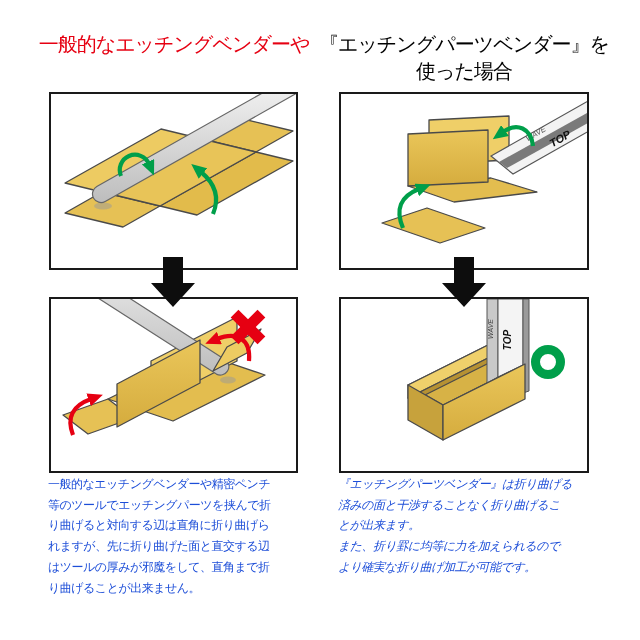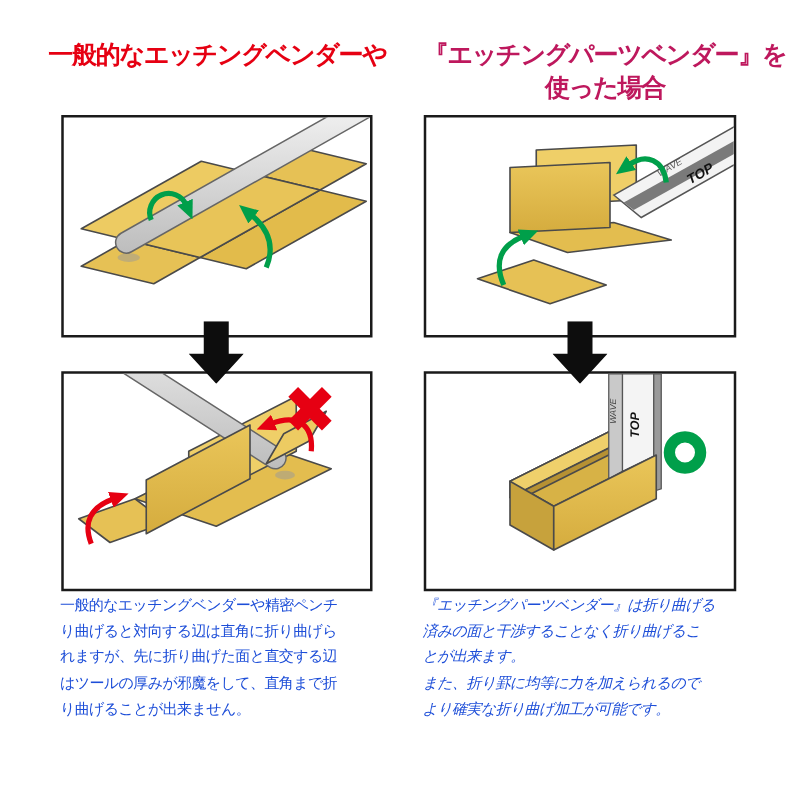--- a/index.html
+++ b/index.html
@@ -1,21 +1,21 @@
 <!DOCTYPE html>
 <html><head>
 <meta charset="utf-8">
 <style>
   html,body{margin:0;padding:0;background:#fff;}
   .canvas{position:relative;width:640px;height:640px;background:#fff;overflow:hidden;
           font-family:"Liberation Sans","DejaVu Sans",sans-serif;}
-  .title{position:absolute;top:31px;width:296px;text-align:center;font-weight:bold;
+  .title{position:absolute;top:31px;width:296px;text-align:center;font-weight:normal;
          font-size:20px;line-height:27px;letter-spacing:-1px;white-space:nowrap;}
   .title-left{left:26px;color:#E60012;}
-  .title-right{left:316px;color:#be185d;margin-left:20px;}
+  .title-right{left:316px;color:#000000;}
   .panel{position:absolute;border:2px solid #1a1a1a;background:#fff;box-sizing:border-box;}
   .p1{left:49px;top:92px;width:249px;height:178px;}
   .p2{left:49px;top:297px;width:249px;height:176px;}
   .p3{left:339px;top:92px;width:250px;height:178px;}
   .p4{left:339px;top:297px;width:250px;height:176px;}
   .panel svg{display:block;width:100%;height:100%;}
   .down-arrow{position:absolute;top:257px;width:44px;height:50px;}
   .da-left{left:151px;} .da-right{left:442px;}
   .caption{position:absolute;top:474px;width:266px;color:#1d4ed8;font-size:12px;
            line-height:20.7px;letter-spacing:-0.5px;}
@@ -133,20 +133,21 @@
 
   <svg class="down-arrow da-left" viewBox="0 0 44 50">
     <polygon points="12,0 32,0 32,26 44,26 22,50 0,26 12,26" fill="#0d0d0d"></polygon>
   </svg>
   <svg class="down-arrow da-right" viewBox="0 0 44 50">
     <polygon points="12,0 32,0 32,26 44,26 22,50 0,26 12,26" fill="#0d0d0d"></polygon>
   </svg>
 
   <div class="caption cap-left">
     <div>一般的なエッチングベンダーや精密ペンチ</div>
+    <div>等のツールでエッチングパーツを挟んで折</div>
     <div>り曲げると対向する辺は直角に折り曲げら</div>
     <div>れますが、先に折り曲げた面と直交する辺</div>
     <div>はツールの厚みが邪魔をして、直角まで折</div>
     <div>り曲げることが出来ません。</div>
   </div>
   <div class="caption cap-right">
     <div>『エッチングパーツベンダー』は折り曲げる</div>
     <div>済みの面と干渉することなく折り曲げるこ</div>
     <div>とが出来ます。</div>
     <div>また、折り罫に均等に力を加えられるので</div>

